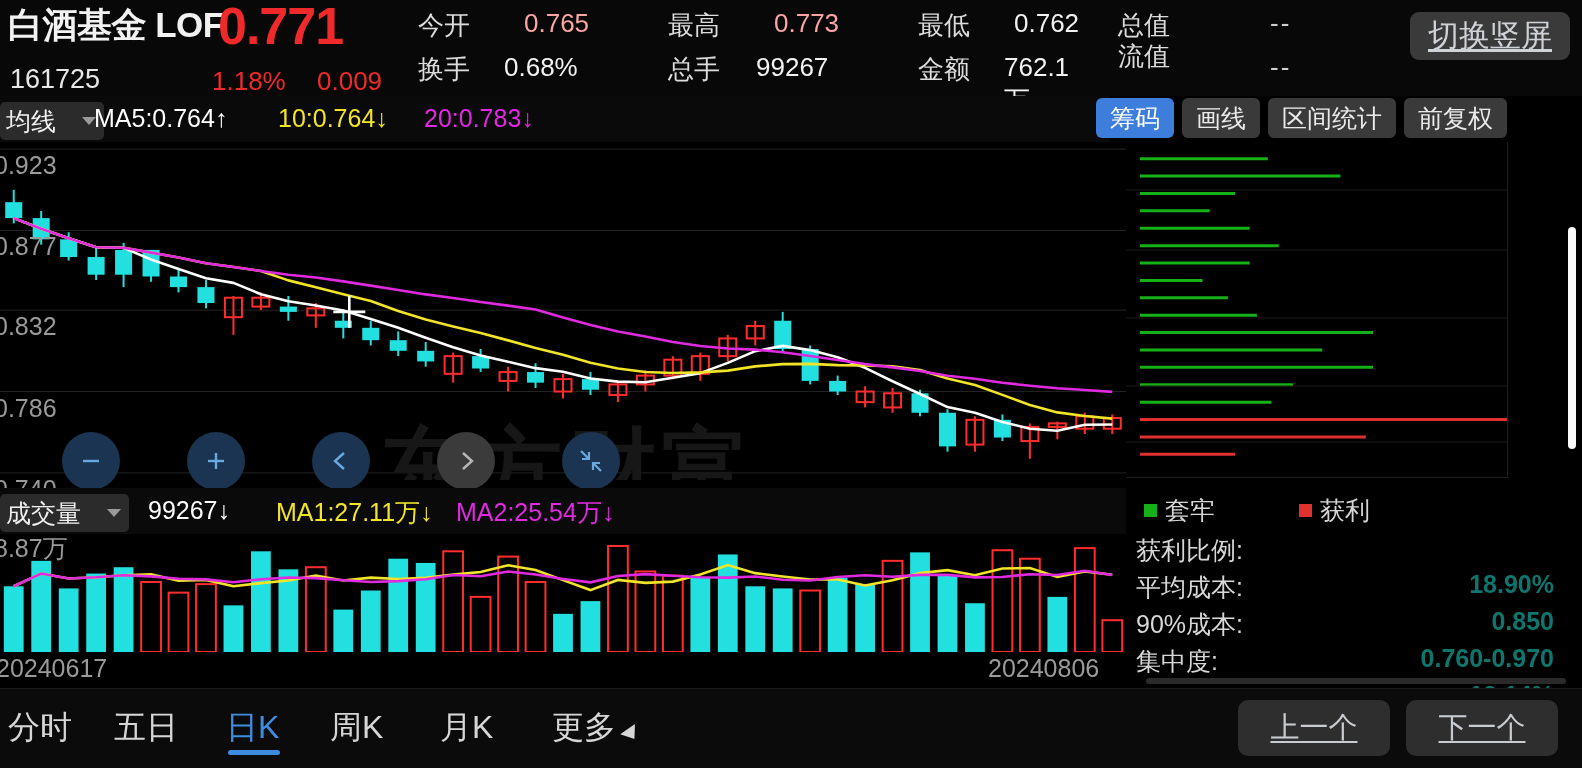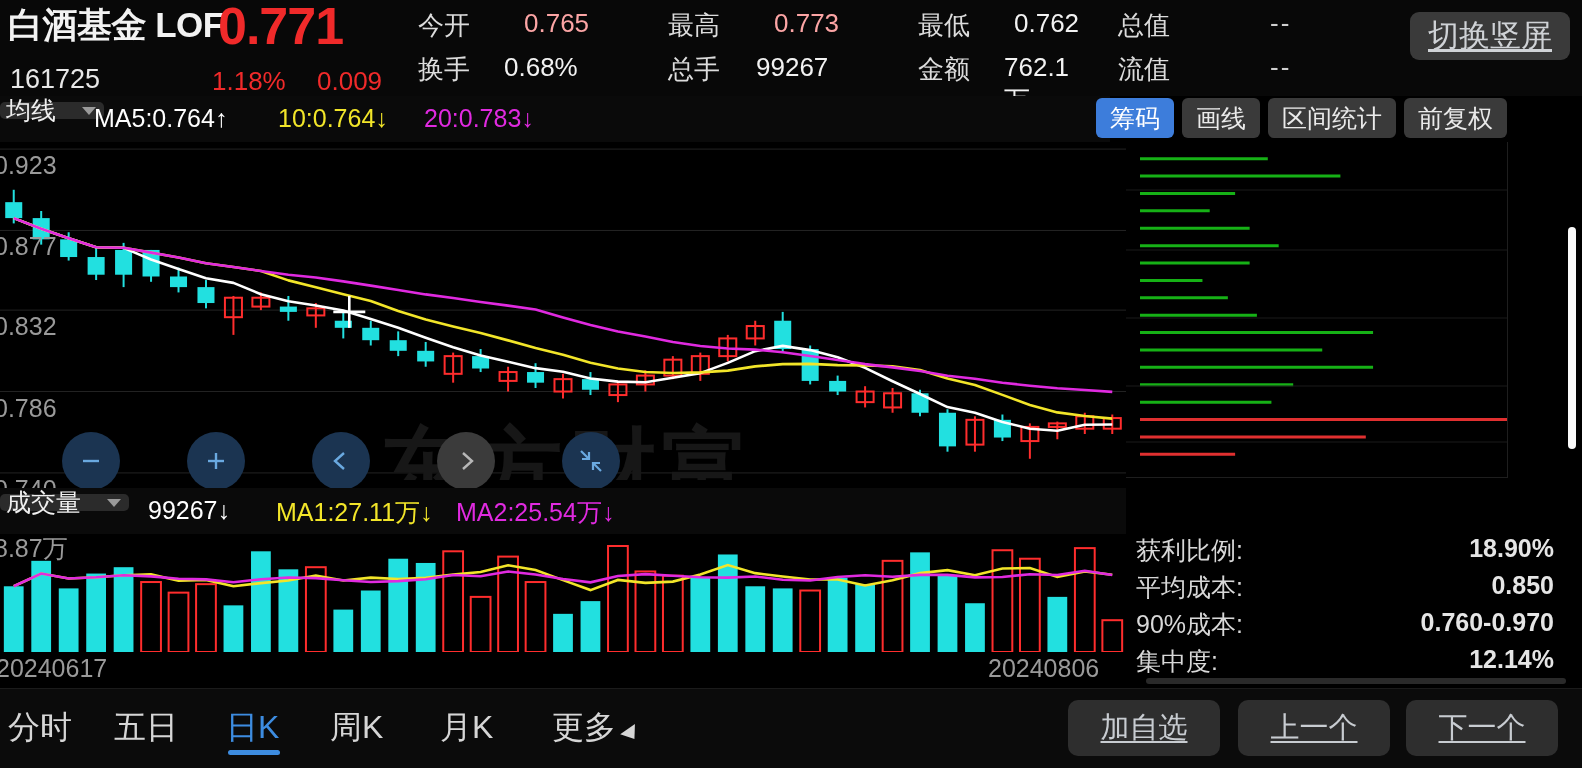--- a/index.html
+++ b/index.html
@@ -32,21 +32,21 @@
   .btn-portrait {
     position:absolute; right:12px; top:12px; width:160px; height:48px;
     background:#3a3a3a; border-radius:9px; color:#cfd2d6; font-size:31px;
     display:flex; align-items:center; justify-content:center;
   }
   .btn-portrait span { text-decoration: underline; text-underline-offset:3px;}
 
   
   .ma-row { position:absolute; left:0; top:96px; width:1110px; height:46px; background:#0a0a0a; }
   .sel-chip {
-    position:absolute; left:0px; top:6px; height:17px; padding:0 8px 0 6px;
+    position:absolute; left:0px; top:6px; height:38px; padding:0 8px 0 6px;
     background:#2b2b2b; border-radius:5px; display:flex; align-items:center; gap:26px;
     color:#f0f0f0; font-size:25px;
   }
   .sel-chip .caret { width:0;height:0;border-left:7px solid transparent;border-right:7px solid transparent;border-top:8px solid #9a9a9a;}
   .ma-item { position:absolute; top:8px; font-size:25px; white-space:nowrap;}
   .ma-w { color:#ffffff; } .ma-y { color:#f2e529; } .ma-m { color:#e02ae0; }
 
   
   .toolbar { position:absolute; right:6px; top:96px; width:480px; height:44px; display:flex; gap:8px; justify-content:flex-start; align-items:center;}
   .tb-btn { height:40px; padding:0 14px; border-radius:6px; background:#3a3a3a; color:#eaeaea; font-size:25px; display:flex; align-items:center; }
@@ -78,21 +78,21 @@
 
   
   .chip-wrap { position:absolute; left:1126px; top:142px; width:456px; height:544px; background:#000;}
   .chip { position:absolute; left:0; top:0; width:382px; height:336px; border:1px solid #1e1e1e; border-top:none; border-left:none;}
   .chip-legend { position:absolute; left:18px; top:352px; width:380px; height:30px; }
   .lg { position:absolute; display:flex; align-items:center; gap:8px; color:#d6d6d6; font-size:25px; }
   .sw { width:13px; height:13px; display:inline-block; }
   .chip-stats { position:absolute; left:10px; top:392px; width:418px; }
   .crow { position:relative; height:37px; }
   .ck { position:absolute; left:0; color:#d8d8d8; font-size:25px; }
-  .cv { position:absolute; right:0; color:#e5e5e5; font-size:25px; font-weight:600;}
+  .cv { position:absolute; right:0; color:#0f766e; font-size:25px; font-weight:600;margin-top:36px;}
   .vscroll { position:absolute; right:6px; top:85px; width:8px; height:222px; background:#fafafa; border-radius:4px;}
   .hscroll { position:absolute; left:1146px; top:678px; width:420px; height:6px; background:#2a2a2a; border-radius:3px;}
 
   
   .bottom { position:absolute; left:0; top:688px; width:1582px; height:80px; background:#0b0b0b; border-top:1px solid #1b1b1b;}
   .tab { position:absolute; top:14px; height:50px; color:#d6d6d6; font-size:32px; display:flex; align-items:center; }
   .tab.active { color:#3d8ce0; }
   .tab.active::after { content:""; position:absolute; left:2px; bottom:-2px; width:52px; height:5px; background:#3d8ce0; border-radius:3px;}
   .tab .tri { width:0;height:0;border-left:9px solid transparent;border-right:9px solid transparent;border-top:12px solid #d6d6d6; margin-left:6px; transform:translateY(6px) rotate(-35deg);}
   .bbtn { position:absolute; top:11px; height:56px; border-radius:10px; background:#2e2e2e;
@@ -123,21 +123,21 @@
       <div class="qcell qval" style="left:86px;top:48px">0.68%</div>
       <div class="qcell qlabel" style="left:250px;top:48px">总手</div>
       <div class="qcell qval" style="left:338px;top:48px">99267</div>
       <div class="qcell qlabel" style="left:500px;top:48px">金额</div>
       <div class="qcell qval" style="left:586px;top:48px">762.1万</div>
     </div>
 
     <div class="qgrid2">
       <div class="qcell qlabel" style="left:0;top:4px">总值</div>
       <div class="qcell qval" style="left:152px;top:4px">--</div>
-      <div class="qcell qlabel" style="left:0;top:48px">流值</div>
+      <div class="qcell qlabel" style="left:0;top:35px">流值</div>
       <div class="qcell qval" style="left:152px;top:48px">--</div>
     </div>
 
     <div class="btn-portrait">
       <span>切换竖屏</span>
     </div>
   </div>
 
   <div class="ma-row">
     <div class="sel-chip">
@@ -388,20 +388,30 @@
           <line x1="14" y1="312.3055555555556" x2="109.11999999999999" y2="312.3055555555556" stroke="#e03030" stroke-width="3"></line>
           <line x1="0" y1="48" x2="381" y2="48" stroke="#1b1b1b" stroke-width="1"></line>
           <line x1="0" y1="108" x2="381" y2="108" stroke="#1b1b1b" stroke-width="1"></line>
           <line x1="0" y1="176" x2="381" y2="176" stroke="#1b1b1b" stroke-width="1"></line>
           <line x1="0" y1="244" x2="381" y2="244" stroke="#1b1b1b" stroke-width="1"></line>
           <line x1="0" y1="300" x2="381" y2="300" stroke="#1b1b1b" stroke-width="1"></line>
         </svg>
     </div>
     <div class="vscroll"></div>
 
+    <div class="chip-legend">
+      <div class="lg" style="left:0;top:0">
+        <i class="sw" id="sw-locked" style="background: rgb(22, 177, 22);"></i>
+        <span>套牢</span>
+      </div>
+      <div class="lg" style="left:155px;top:0">
+        <i class="sw" id="sw-profit" style="background: rgb(224, 48, 48);"></i>
+        <span>获利</span>
+      </div>
+    </div>
 
     <div class="chip-stats">
       <div class="crow">
         <div class="ck">获利比例:</div>
         <div class="cv">18.90%</div>
       </div>
       <div class="crow">
         <div class="ck">平均成本:</div>
         <div class="cv">0.850</div>
       </div>
@@ -431,23 +441,20 @@
         <span>周K</span>
       </div>
     <div class="tab" style="left:440px">
         <span>月K</span>
       </div>
     <div class="tab" style="left:552px">
       <span>更多</span>
       <i class="tri"></i>
     </div>
 
-    <div class="bbtn" style="left:1068px; width:152px">
-        <span>加自选</span>
-      </div>
     <div class="bbtn" style="left:1238px; width:152px">
         <span>上一个</span>
       </div>
     <div class="bbtn" style="left:1406px; width:152px">
         <span>下一个</span>
       </div>
   </div>
 
 </div>
 

